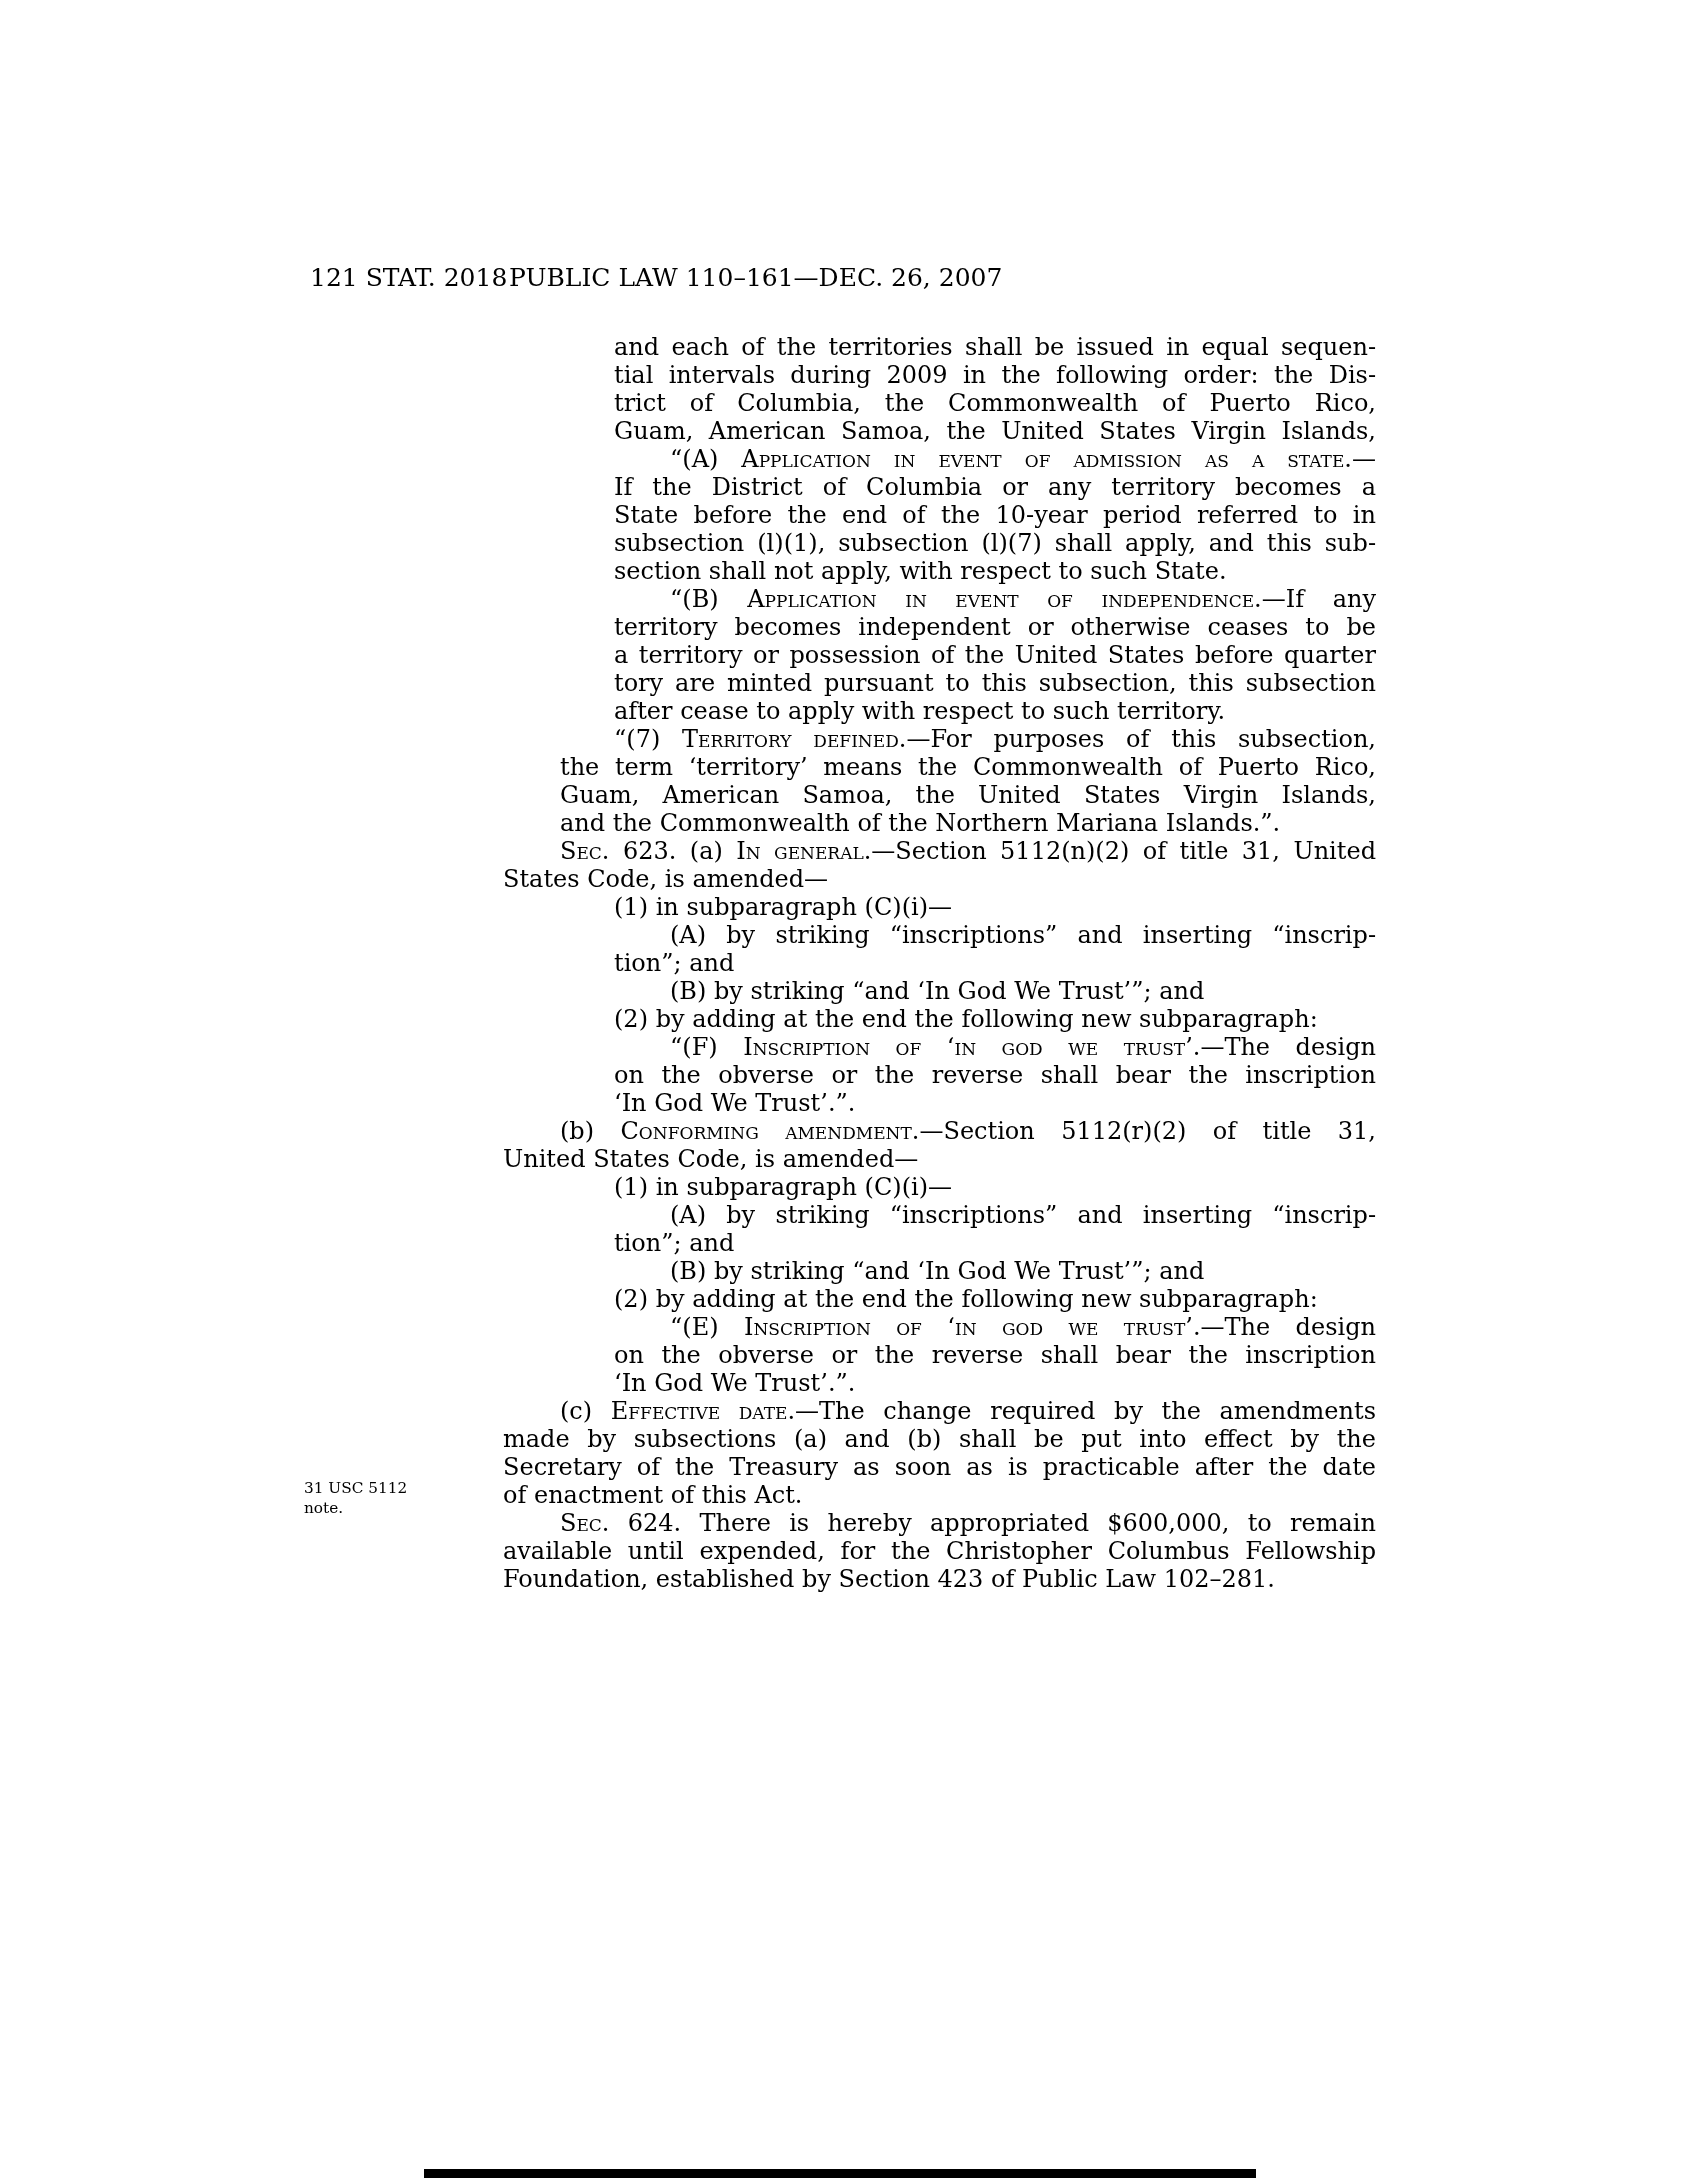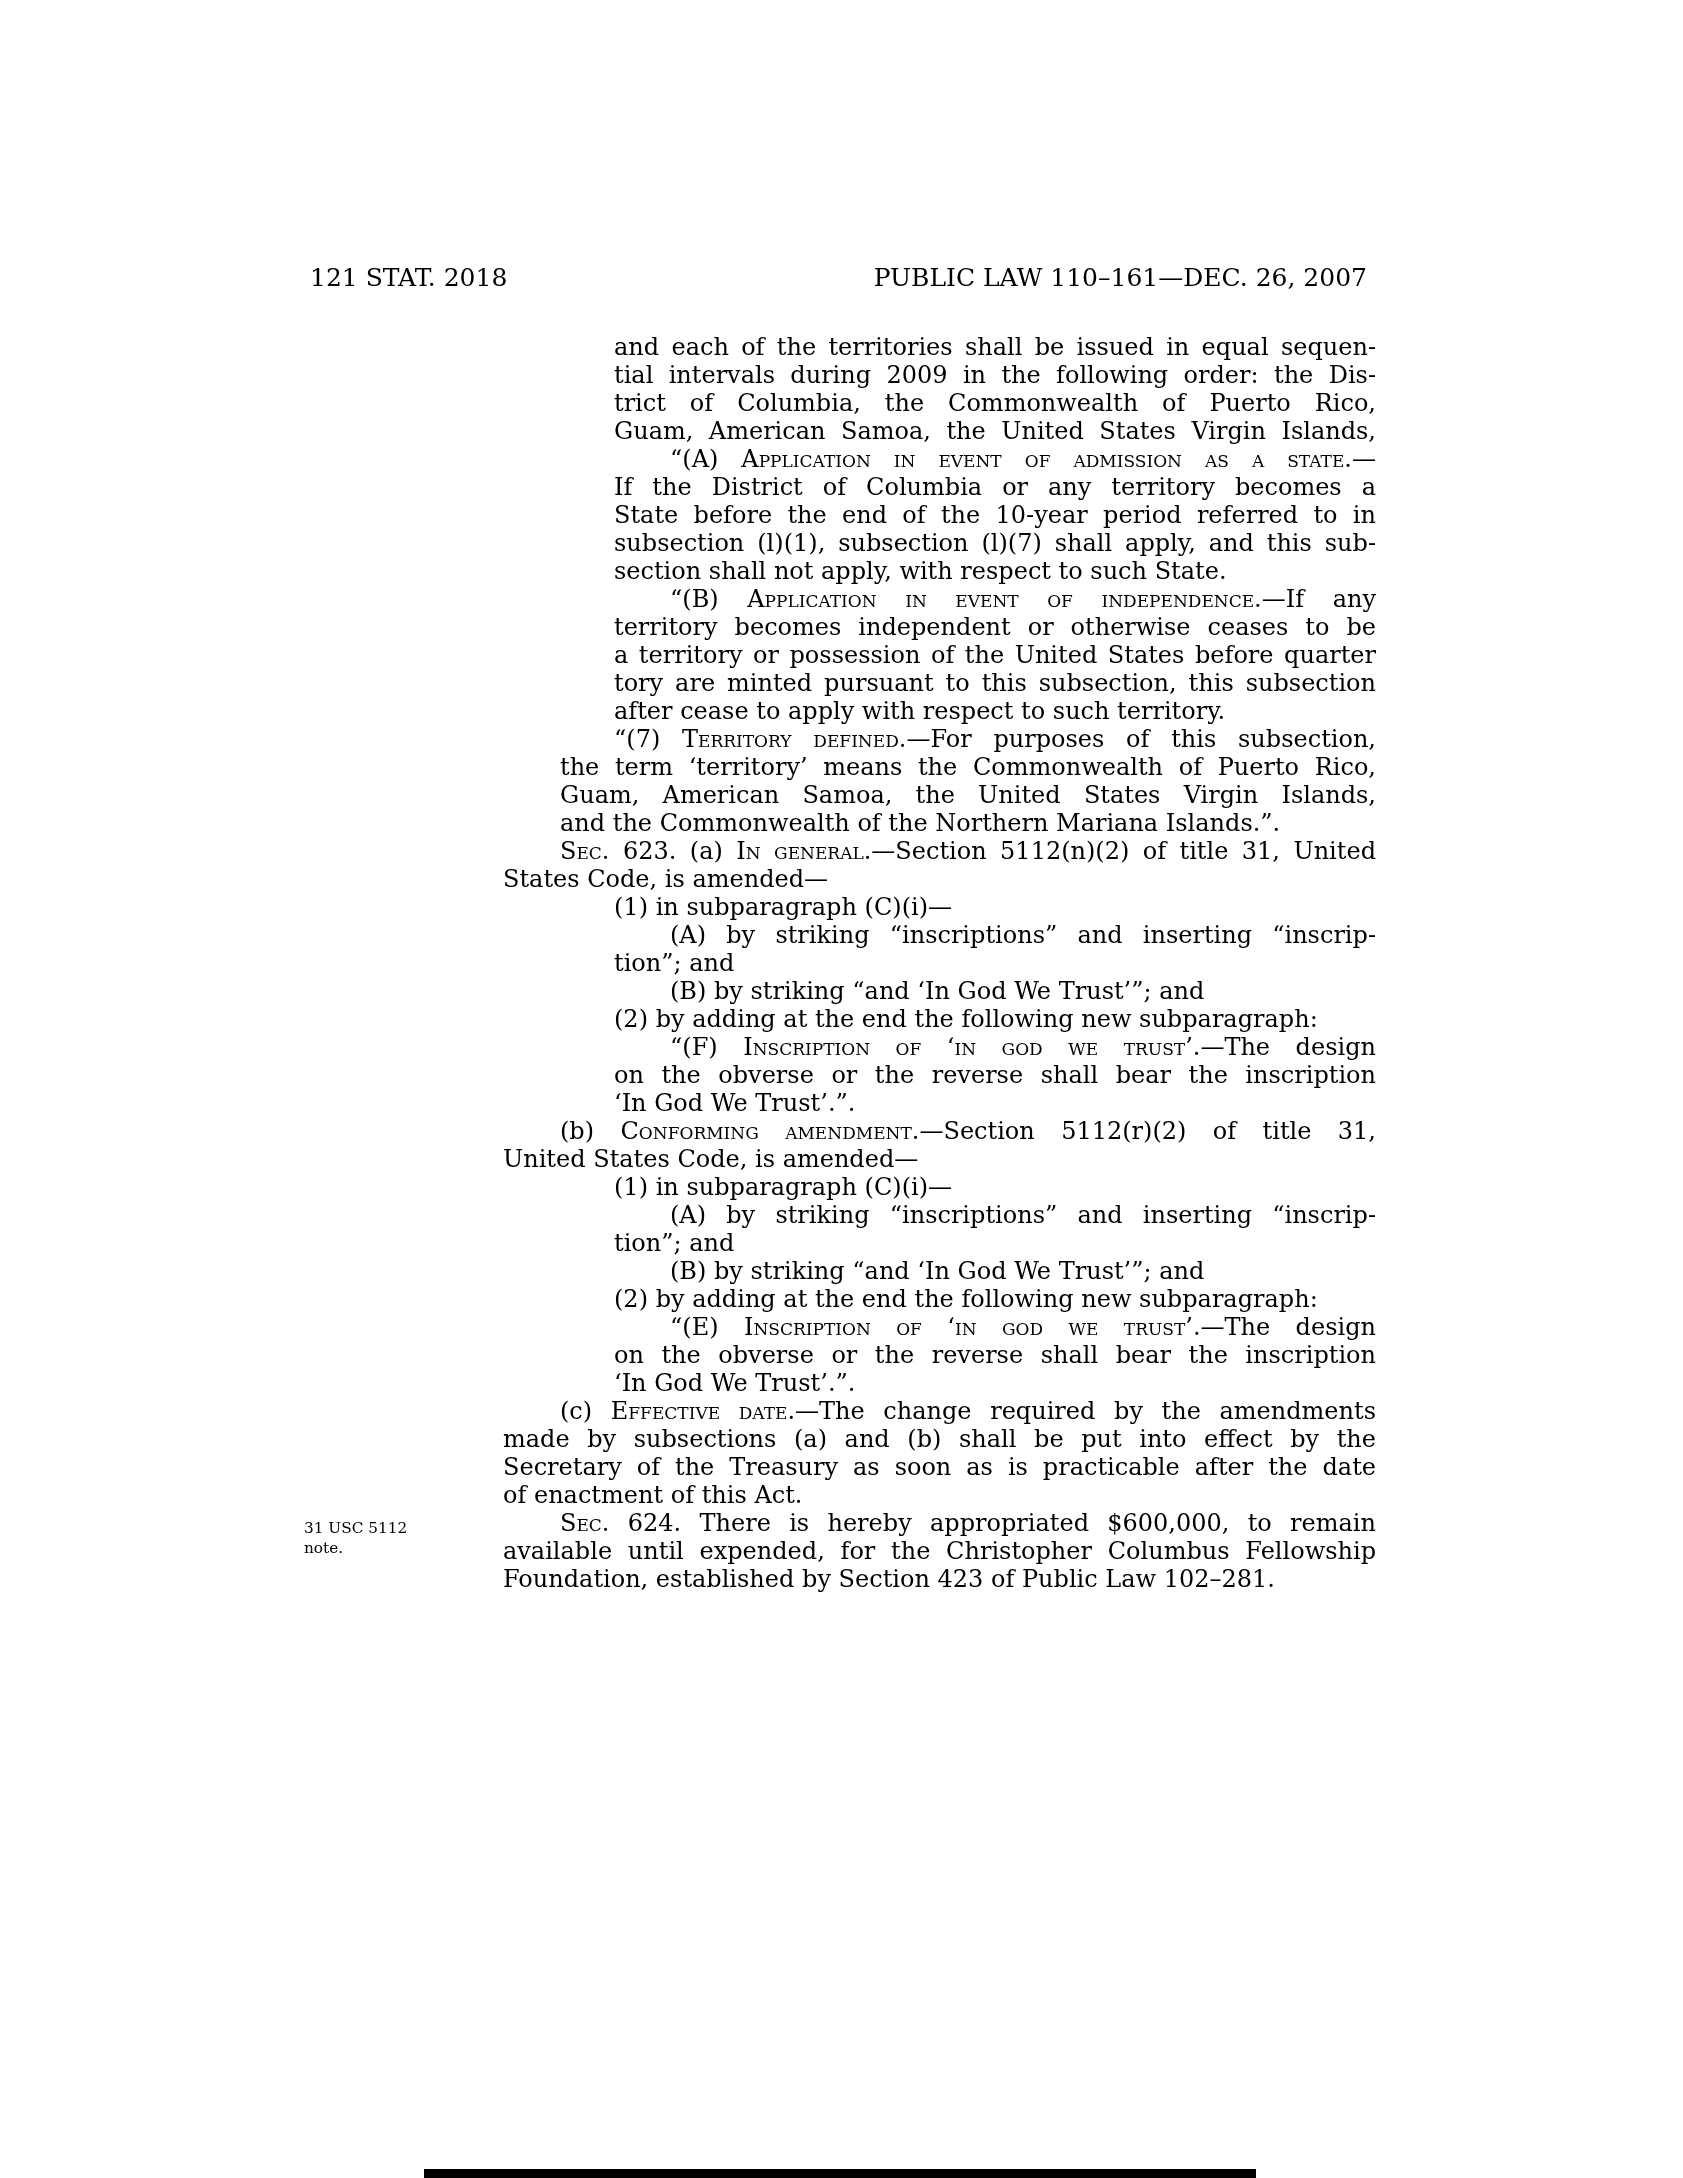--- a/index.html
+++ b/index.html
@@ -14,43 +14,43 @@
   .running-head{
     position:absolute;
     top:261px;left:0;width:1683px;height:34px;
     font-size:25px;line-height:34px;margin-left:6px;
   }
   .stat-no{
     position:absolute;left:304px;top:0;
     white-space:nowrap;
   }
   .law-title{
-    position:absolute;left:488px;top:0;width:873px;
-    text-align:right;white-space:nowrap;
+    position:absolute;left:503px;top:0;width:873px;
+    text-align:left;white-space:nowrap;
   }
   .body-col{
     position:absolute;
     left:503px;top:333px;width:873px;
     font-size:24px;
   }
   .line{
     line-height:28px;height:28px;
     text-align:left;
     overflow:visible;
     white-space:normal;
   }
   .line.just{text-align:justify;text-align-last:justify;}
   .ind0{margin-left:0;}
   .ind1{margin-left:57px;}
   .ind2{margin-left:111px;}
   .ind3{margin-left:167px;}
   .sc{font-variant:small-caps;}
   .margin-note{
     position:absolute;
-    left:304px;top:1518px;width:178px;
+    left:304px;top:1478px;width:178px;
     font-size:15.3px;line-height:20px;
     text-align:left;
   }
   .scan-bar{
     position:absolute;
     left:424px;top:2169px;width:832px;height:9px;
     background:#000;
   }
 </style>
 </head>

